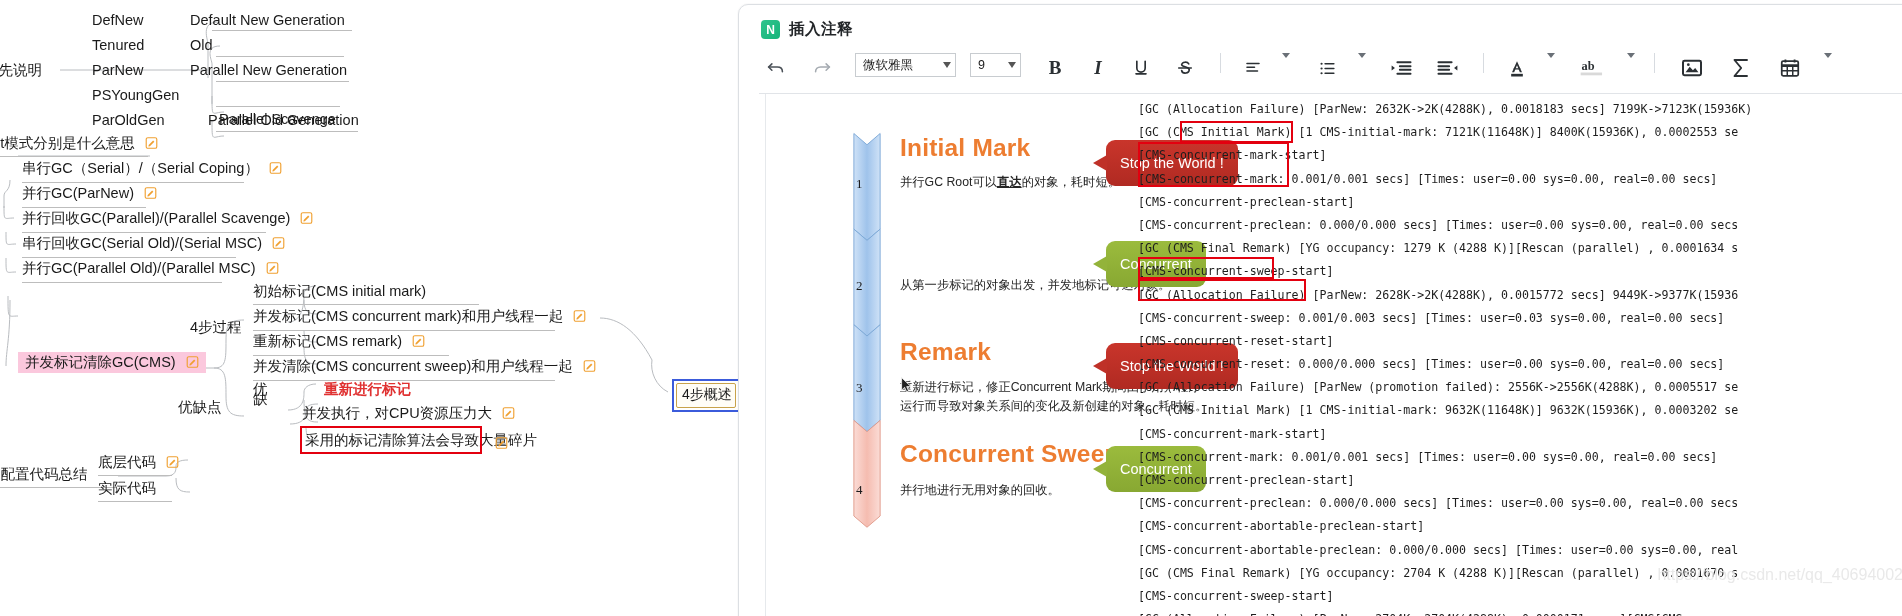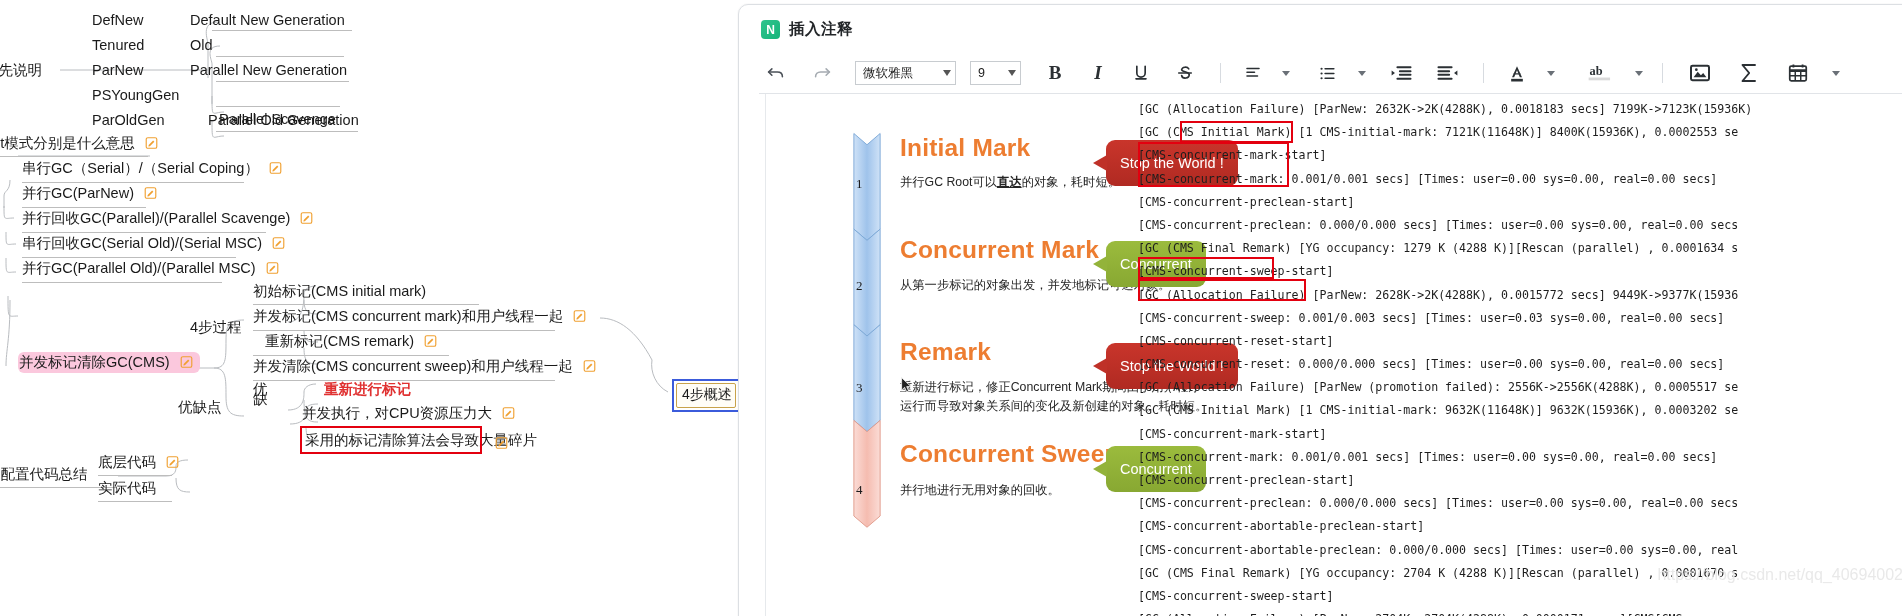--- a/index.html
+++ b/index.html
@@ -5,38 +5,38 @@
   html,body{margin:0;padding:0;background:#ffffff;}
   body{width:1902px;height:616px;overflow:hidden;font-family:"Liberation Sans","DejaVu Sans",sans-serif;}
   #root{position:relative;width:1902px;height:616px;background:#ffffff;}
 
   
   #mindmap{position:absolute;left:0;top:0;width:745px;height:540px;background:#fff;overflow:hidden;}
   .mnode{position:absolute;white-space:nowrap;color:#1a1a1a;font-size:14.5px;
          font-family:"Liberation Sans","DejaVu Sans",sans-serif;line-height:1.1;}
   .underline{position:absolute;height:1px;background:#bdbdbd;}
   .pen{display:inline-block;width:13px;height:14px;vertical-align:-2px;margin-left:6px;}
-  .hl-pink{background:#fbc8dd;padding:2px 7px 3px 1px;border-radius:6px;}
+  .hl-pink{background:#fbc8dd;padding:2px 7px 3px 7px;border-radius:0;}
   .red-txt{color:#e03131;font-weight:600;}
   .red-box{position:absolute;border:2.5px solid #e3000f;box-sizing:border-box;}
   .blue-box{position:absolute;border:2px solid #3b5bdb;box-sizing:border-box;background:#fff;}
   .tanbox{position:absolute;border:1px solid #c8a24a;background:#fffdf6;box-sizing:border-box;border-radius:2px;}
   svg.conn{position:absolute;left:0;top:0;width:745px;height:616px;pointer-events:none;}
 
   
   #editor{position:absolute;left:738px;top:4px;width:1164px;height:612px;
           background:#ffffff;border:1px solid #dcdfe3;border-radius:10px 0 0 0;
           box-shadow:0 0 0 1px rgba(0,0,0,.02);overflow:hidden;}
   #ed-title{position:absolute;left:22px;top:14px;display:flex;align-items:center;gap:9px;}
   #ed-title .logo{width:19px;height:19px;border-radius:4px;
       background:linear-gradient(135deg,#2fc48d,#15b47a);display:flex;align-items:center;
       justify-content:center;color:#fff;font-size:12px;font-weight:bold;}
   #ed-title .t{font-size:15.5px;font-weight:bold;color:#232629;letter-spacing:.5px;}
 
-  #toolbar{position:absolute;left:20px;top:48px;right:0;height:40px;display:flex;align-items:center;gap:12px;color:#4b5158;}
+  #toolbar{position:absolute;left:20px;top:48px;right:0;height:40px;display:flex;gap:12px;color:#4b5158;}
   .tb{display:flex;align-items:center;justify-content:center;height:30px;cursor:default;}
   .tb.ico{width:30px;}
   .tb svg{display:block;}
   .caret{width:0;height:0;border-left:4px solid transparent;border-right:4px solid transparent;
          border-top:5px solid #6a7077;margin-left:4px;}
   .sel{height:22px;border:1px solid #c8ccd0;background:#fff;display:flex;align-items:center;
        padding:0 4px 0 7px;font-size:12.5px;color:#222;gap:4px;}
   .sel .cv{width:0;height:0;border-left:4.5px solid transparent;border-right:4.5px solid transparent;
        border-top:6px solid #555;margin-left:auto;}
   .divider{width:1px;height:20px;background:#d7dbe0;margin:0 7px;}
@@ -233,21 +233,21 @@
       <span>并发标记(CMS concurrent mark)和用户线程一起</span>
       <span class="pen">
         <svg viewBox="0 0 16 16" width="13" height="14">
             <rect x="1.5" y="1.5" width="13" height="13" rx="2" fill="none" stroke="#f0a030" stroke-width="1.4"></rect>
             <path d="M4.5 10.5 L10 5 L11.5 6.5 L6 12 L4.2 12.2 Z" fill="#f0a030"></path>
           </svg>
       </span>
     </div>
     <div class="underline" style="left:253px;top:330px;width:302px;"></div>
 
-    <div class="mnode" style="left:265px;top:334px;">
+    <div class="mnode" style="left:253px;top:334px;">
       <span>重新标记(CMS remark)</span>
       <span class="pen">
         <svg viewBox="0 0 16 16" width="13" height="14">
             <rect x="1.5" y="1.5" width="13" height="13" rx="2" fill="none" stroke="#f0a030" stroke-width="1.4"></rect>
             <path d="M4.5 10.5 L10 5 L11.5 6.5 L6 12 L4.2 12.2 Z" fill="#f0a030"></path>
           </svg>
       </span>
     </div>
     <div class="underline" style="left:253px;top:355px;width:196px;"></div>
 
@@ -402,21 +402,21 @@
 
       <div class="tb ico" style="width:28px;">
         <svg width="20" height="20" viewBox="0 0 24 24">
           <path d="M12 4 L18 17 H15.4 L12 8.6 L8.6 17 H6 Z" fill="#2b3034"></path>
           <path d="M8 13 H16" stroke="#2b3034" stroke-width="1.6"></path>
           <rect x="5" y="19" width="14" height="3.2" fill="#2b3034"></rect>
         </svg>
       </div>
       <div class="caret"></div>
 
-      <div class="tb ico" style="width:36px;margin-left:16px;text-decoration:underline;">
+      <div class="tb ico" style="width:36px;margin-left:8px;text-decoration:underline;">
         <svg width="28" height="22" viewBox="0 0 34 24">
           <text x="3" y="15" font-family="Liberation Serif, serif" font-size="15" font-weight="bold" fill="#2b3034">ab</text>
           <rect x="2" y="17.5" width="26" height="3.4" fill="#d9d9d9"></rect>
         </svg>
       </div>
       <div class="caret"></div>
 
       <div class="divider"></div>
 
       <div class="tb ico" style="width:36px;">
@@ -468,21 +468,20 @@
 
           <div class="stepnum" style="top:60px;">1</div>
           <div class="steph" style="top:18px;">Initial Mark</div>
           <div class="stepd" style="top:57px;"><span>并行GC Root可以</span><b>直达</b><span>的对象，耗时短。</span></div>
           <div class="bubble red" style="left:254px;top:24px;">
             <span class="tail"></span>
             <span>Stop the World !</span>
           </div>
 
           <div class="stepnum" style="top:162px;">2</div>
-          <div class="steph" style="top:120px;">Concurrent Mark</div>
           <div class="stepd" style="top:160px;">从第一步标记的对象出发，并发地标记可达对象。</div>
           <div class="bubble green" style="left:254px;top:125px;">
             <span class="tail"></span>
             <span>Concurrent</span>
           </div>
 
           <div class="stepnum" style="top:264px;">3</div>
           <div class="steph" style="top:222px;">Remark</div>
           <div class="stepd" style="top:262px;">
             <div>重新进行标记，修正Concurrent Mark期间由于用户程序</div>

